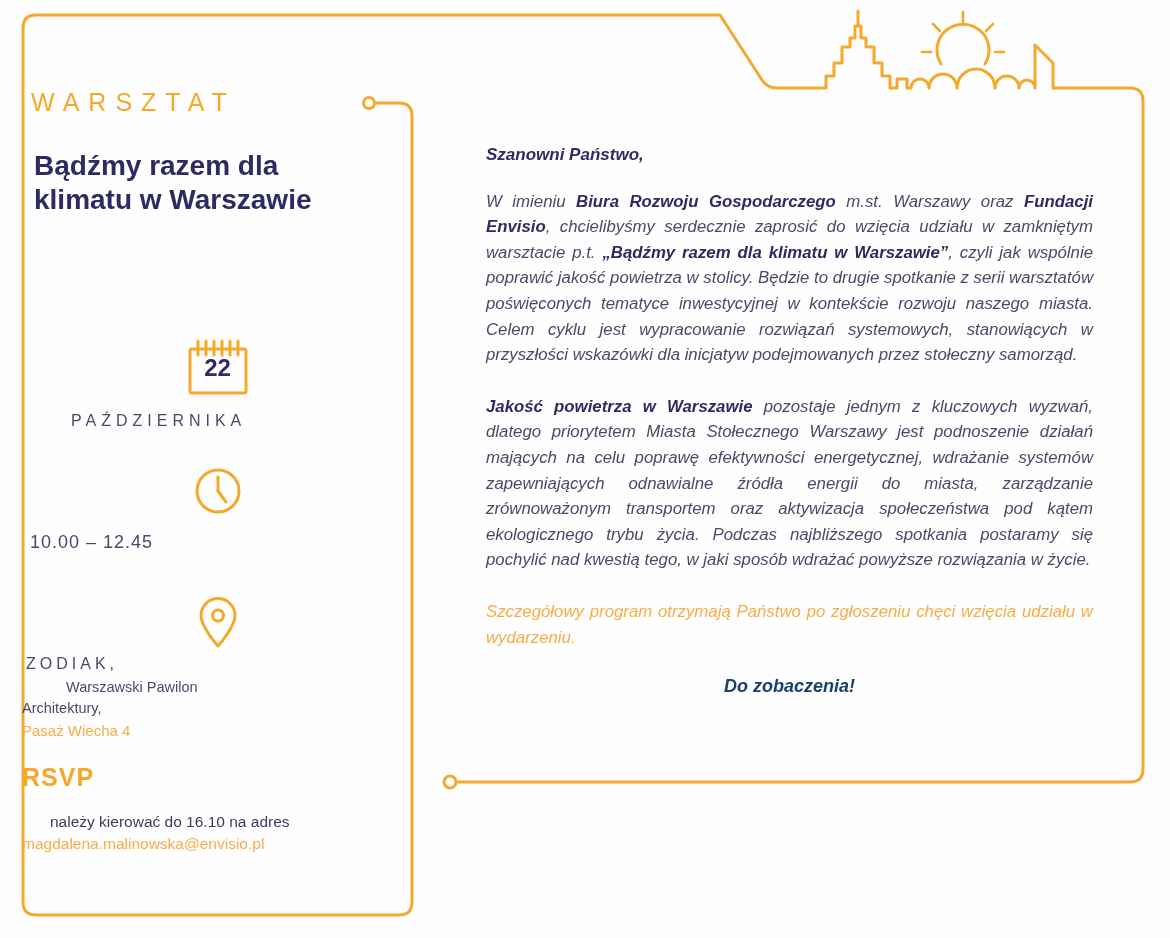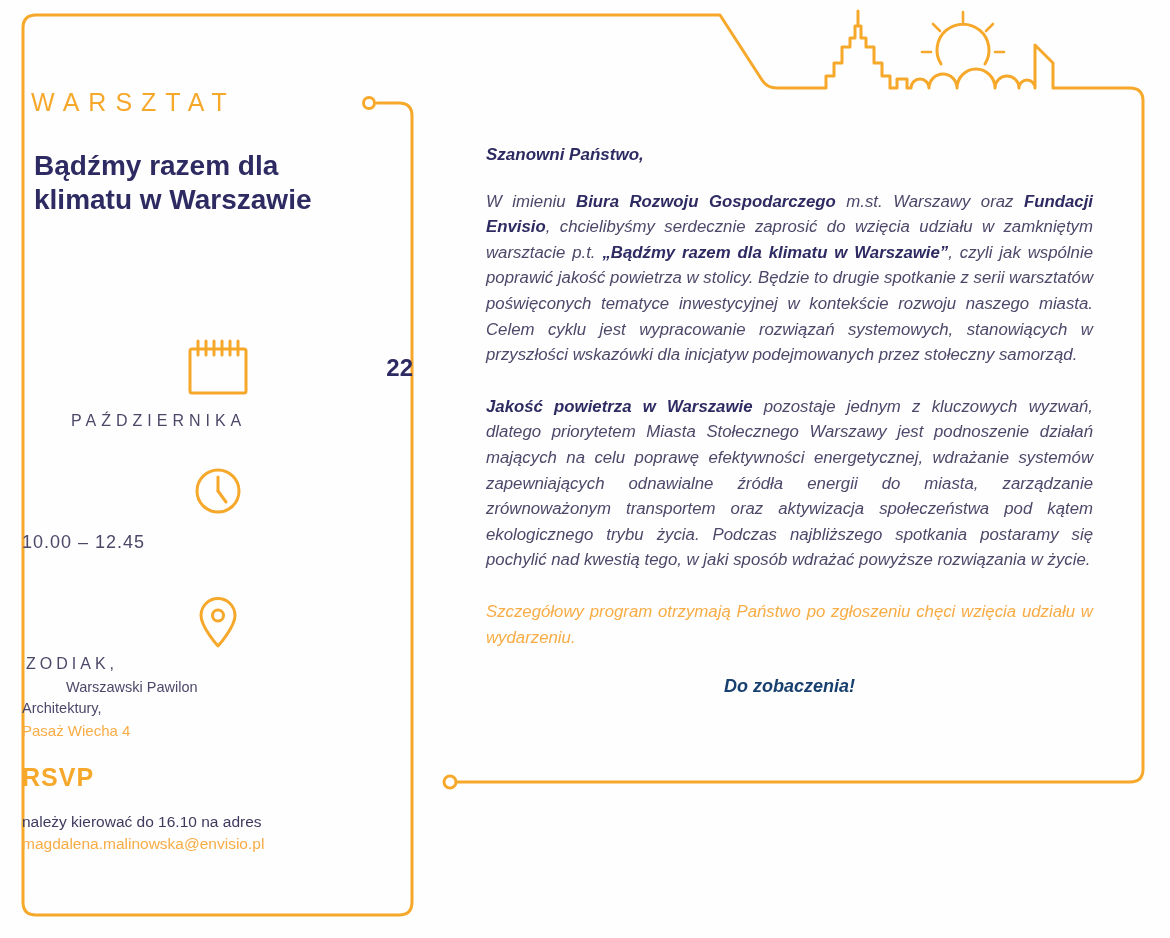--- a/index.html
+++ b/index.html
@@ -11,32 +11,32 @@
   .page{position:absolute;inset:0;}
   svg.deco{position:absolute;left:0;top:0;}
 
   
   .left{position:absolute;left:22px;top:14px;width:391px;height:902px;}
   .left .blk{position:absolute;left:0;width:100%;text-align:left;}
   .kicker{top:74px;color:#F6A82B;font-size:25px;font-weight:400;letter-spacing:9px;text-indent:9px;}
   .title{top:123px;color:#2E2A62;font-size:28px;font-weight:700;line-height:34px;}
   .icon-blk{display:flex;justify-content:center;}
   .cal-wrap{top:324px;height:60px;}
-  .cal-day{position:absolute;left:0;top:340px;width:100%;text-align:right;
+  .cal-day{position:absolute;left:0;top:340px;width:100%;text-align:center;
     color:#2E2A62;font-size:24px;font-weight:700;}
   .month{top:398px;color:#4C4869;font-size:16px;letter-spacing:5px;text-indent:5px;padding-left:44px;}
   .clock-wrap{top:452px;height:50px;}
-  .time{top:518px;color:#4C4869;font-size:18px;letter-spacing:1px;}
+  .time{top:518px;color:#4C4869;font-size:18px;letter-spacing:1px;margin-left:8px;}
   .pin-wrap{top:582px;height:54px;}
   .venue-name{top:641px;color:#4C4869;font-size:16px;letter-spacing:4px;text-indent:4px;}
   .venue-l2{top:665px;color:#4C4869;font-size:14.5px;padding-left:44px;}
   .venue-l3{top:686px;color:#4C4869;font-size:14.5px;}
   .venue-addr{top:708px;color:#F8AC45;font-size:15px;}
   .rsvp{top:749px;color:#F6A82B;font-size:25px;font-weight:700;letter-spacing:1px;}
-  .rsvp-note{top:799px;color:#3E3A5E;font-size:15.5px;}
+  .rsvp-note{top:799px;color:#3E3A5E;font-size:15.5px;padding-left:28px;}
   .rsvp-email{top:821px;color:#F8AC45;font-size:15.5px;cursor:pointer;}
 
   
   .letter{position:absolute;left:486px;top:142px;width:607px;color:#4C4869;font-style:italic;}
   .letter .salut{font-size:17px;font-weight:700;color:#2E2A62;margin:0 0 21px 0;}
   .letter p{font-size:16.8px;line-height:25.6px;text-align:justify;margin:0 0 26px 0;}
   .letter p .b{font-weight:700;color:#2E2A62;}
   .letter p.orange{color:#F8AC45;}
   .closing{font-size:18px;font-weight:700;color:#17406F;text-align:center;margin-top:6px;}
 

